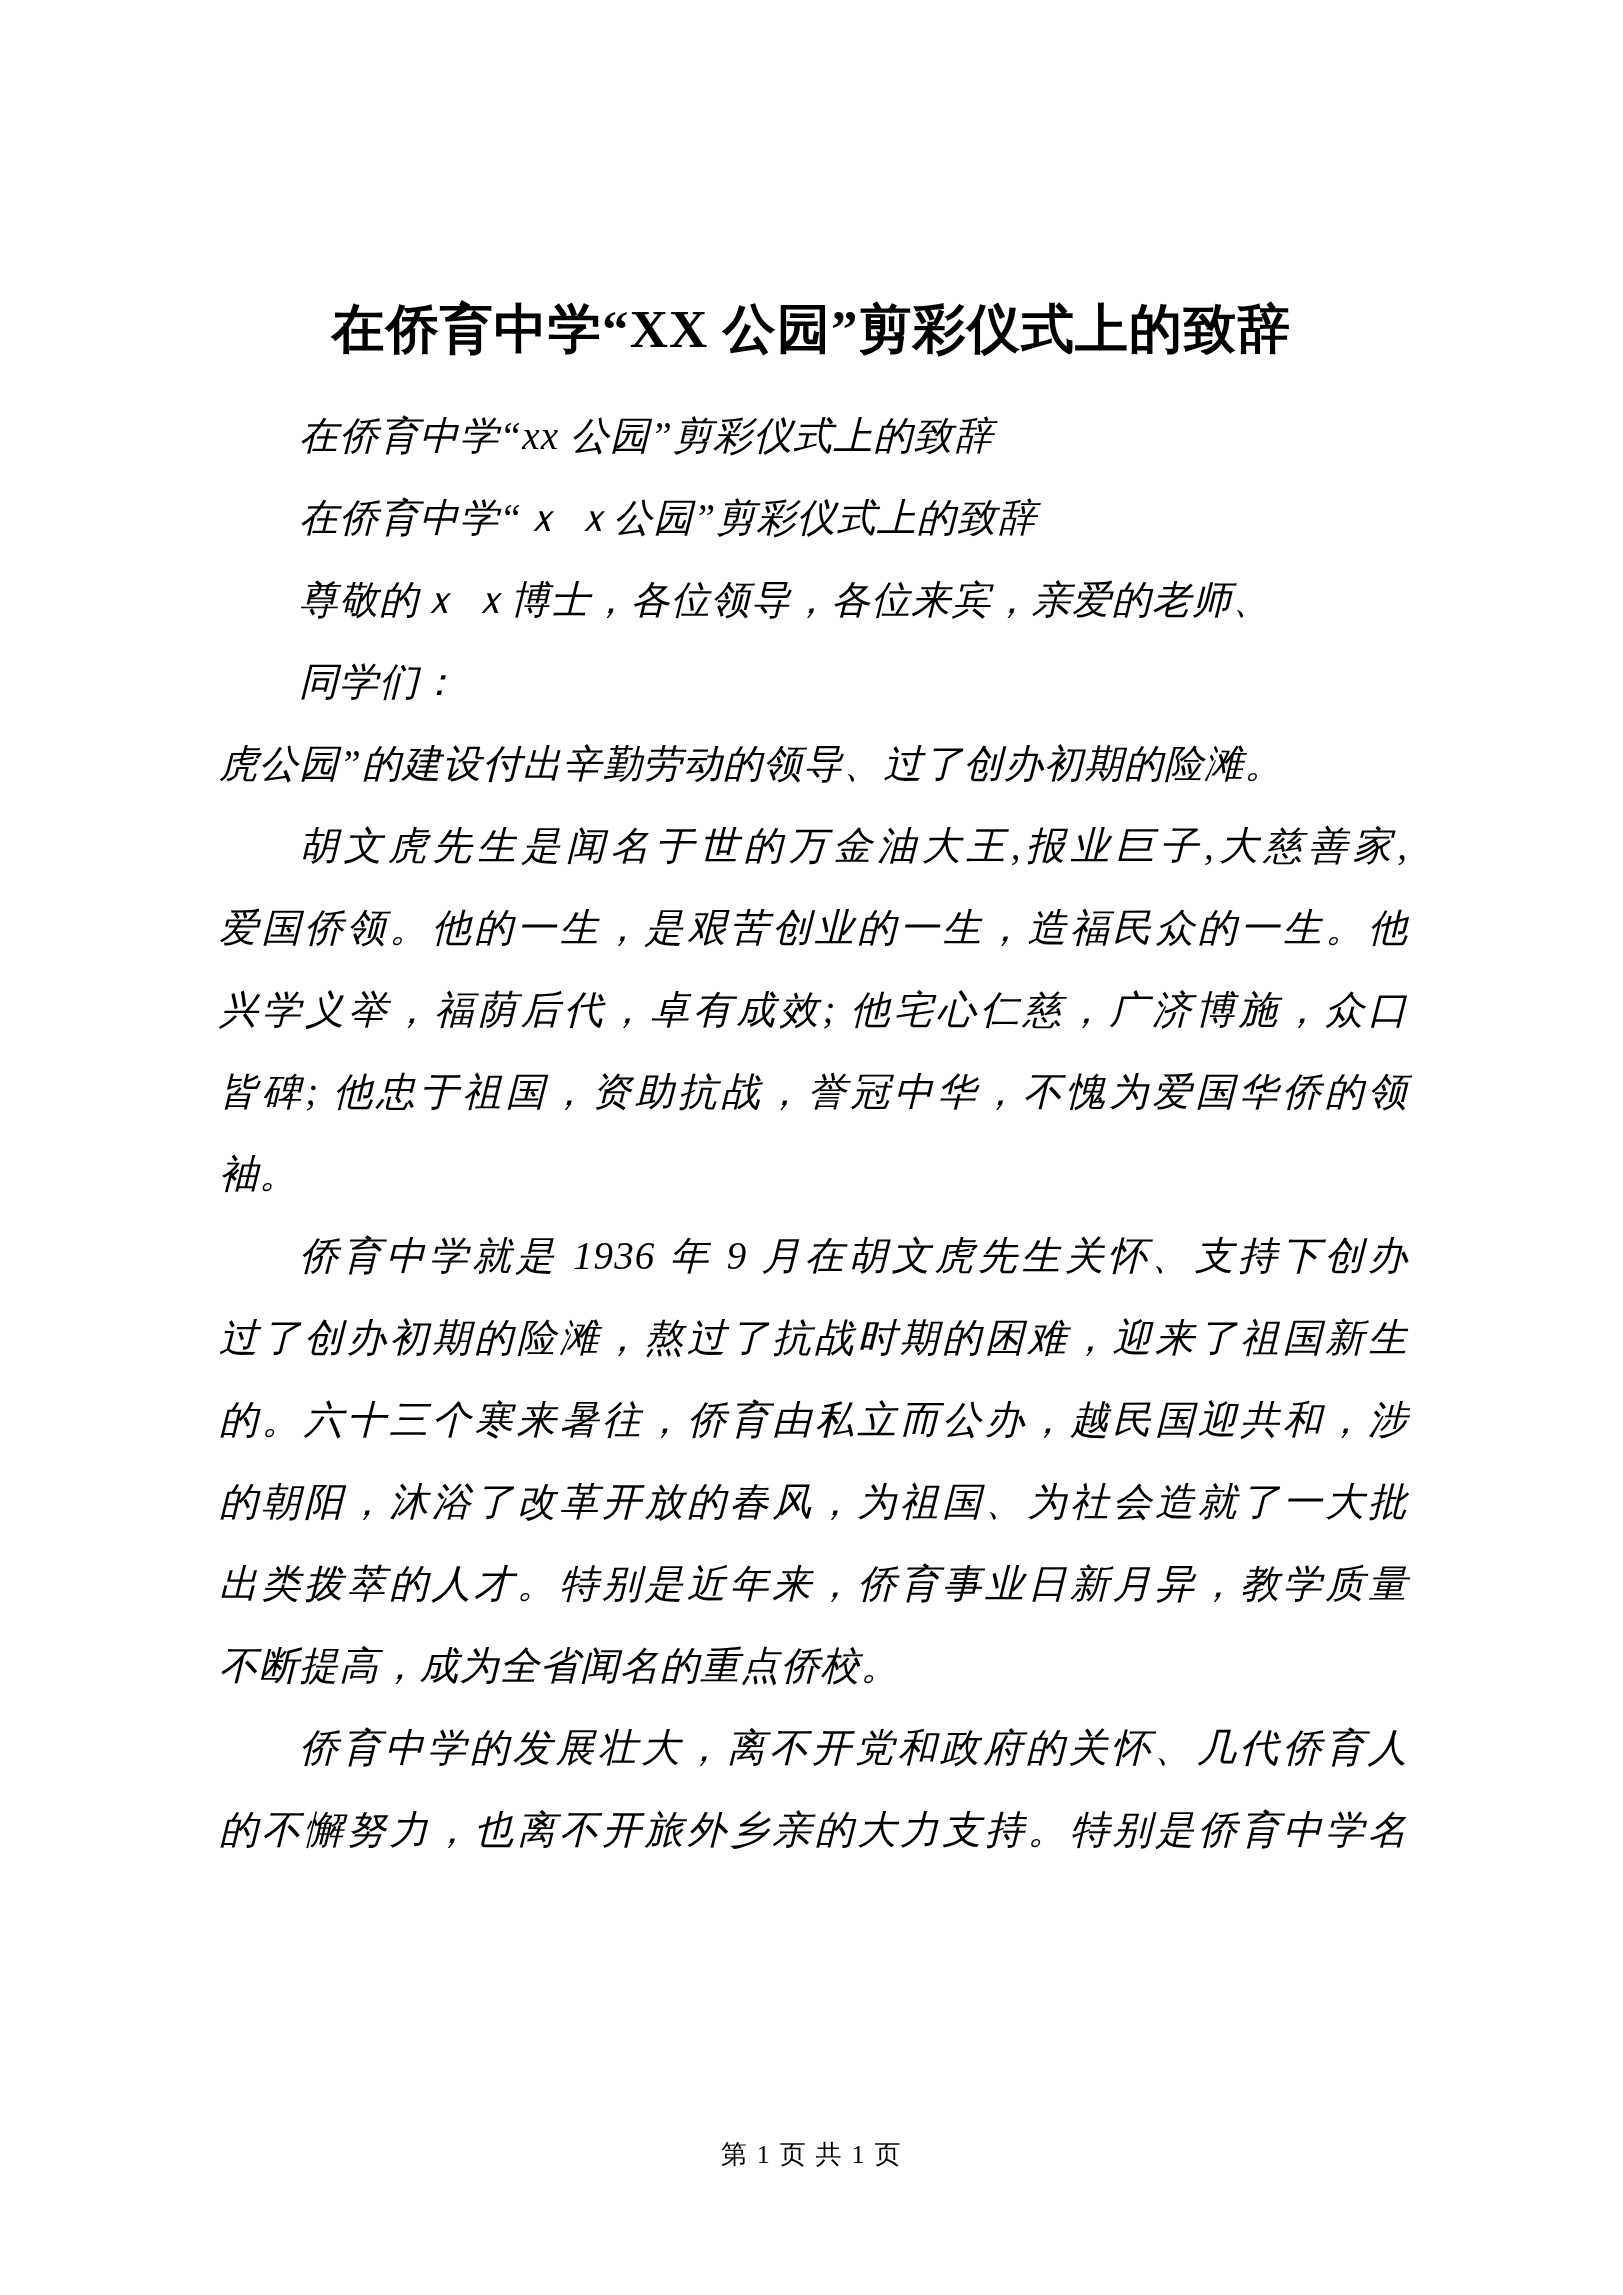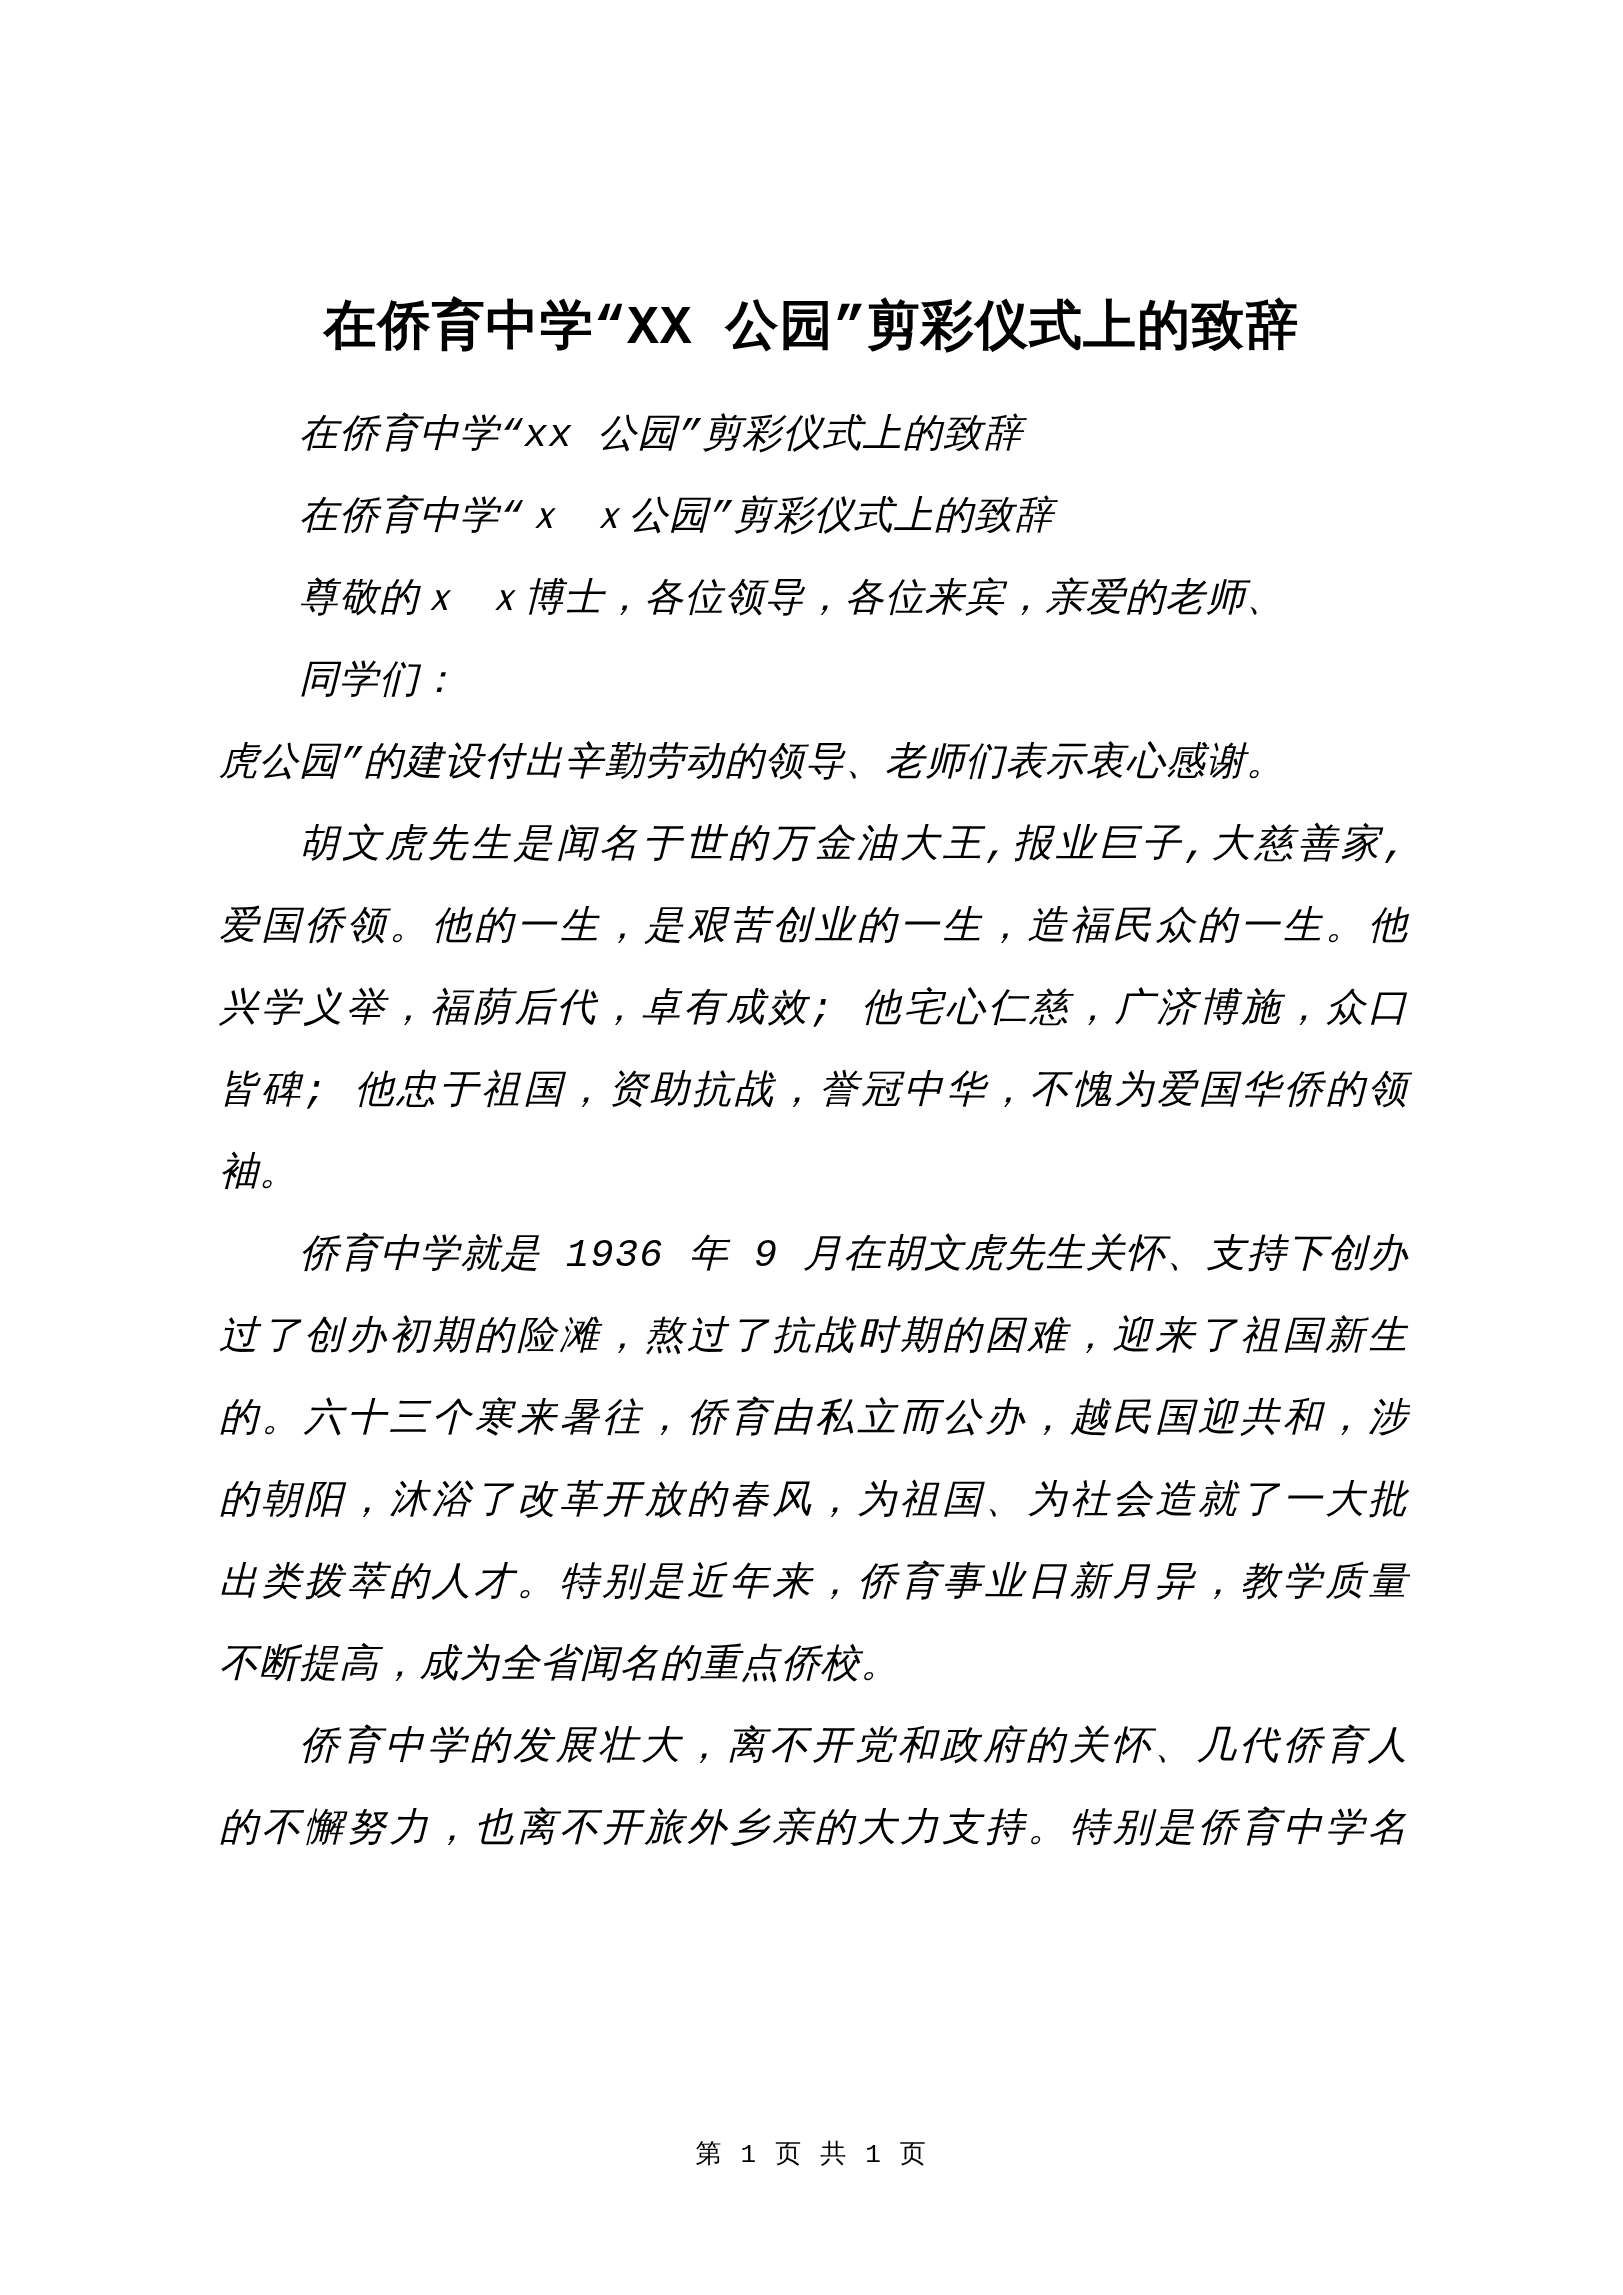--- a/index.html
+++ b/index.html
@@ -7,21 +7,21 @@
     padding: 0;
     background: #ffffff;
   }
   .page {
     position: relative;
     width: 1623px;
     height: 2295px;
     background: #ffffff;
     color: #000000;
     overflow: hidden;
-    font-family: Liberation Mono, monospace;
+    font-family: Liberation Serif, serif;
   }
   .doc-title {
     margin: 0;
     padding-top: 292px;
     text-align: center;
     font-size: 53px;
     line-height: 74px;
     font-weight: bold;
     font-style: normal;
     letter-spacing: 1.1px;
@@ -66,21 +66,21 @@
 
 <div class="page">
 
   <h1 class="doc-title">在侨育中学“XX 公园”剪彩仪式上的致辞</h1>
 
   <div class="doc-body" id="doc-body">
       <p class="doc-line indent">在侨育中学“xx 公园”剪彩仪式上的致辞</p>
       <p class="doc-line indent">在侨育中学“ｘ ｘ公园”剪彩仪式上的致辞</p>
       <p class="doc-line indent">尊敬的ｘ ｘ博士，各位领导，各位来宾，亲爱的老师、</p>
       <p class="doc-line indent">同学们：</p>
-      <p class="doc-line">虎公园”的建设付出辛勤劳动的领导、老师们表示衷心感谢。</p>
+      <p class="doc-line">虎公园”的建设付出辛勤劳动的领导、过了创办初期的险滩。</p>
       <p class="doc-line indent fill">胡文虎先生是闻名于世的万金油大王,报业巨子,大慈善家,</p>
       <p class="doc-line fill">爱国侨领。他的一生，是艰苦创业的一生，造福民众的一生。他</p>
       <p class="doc-line fill">兴学义举，福荫后代，卓有成效; 他宅心仁慈，广济博施，众口</p>
       <p class="doc-line fill">皆碑; 他忠于祖国，资助抗战，誉冠中华，不愧为爱国华侨的领</p>
       <p class="doc-line">袖。</p>
       <p class="doc-line indent fill">侨育中学就是 1936 年 9 月在胡文虎先生关怀、支持下创办</p>
       <p class="doc-line fill">过了创办初期的险滩，熬过了抗战时期的困难，迎来了祖国新生</p>
       <p class="doc-line fill">的。六十三个寒来暑往，侨育由私立而公办，越民国迎共和，涉</p>
       <p class="doc-line fill">的朝阳，沐浴了改革开放的春风，为祖国、为社会造就了一大批</p>
       <p class="doc-line fill">出类拨萃的人才。特别是近年来，侨育事业日新月异，教学质量</p>

